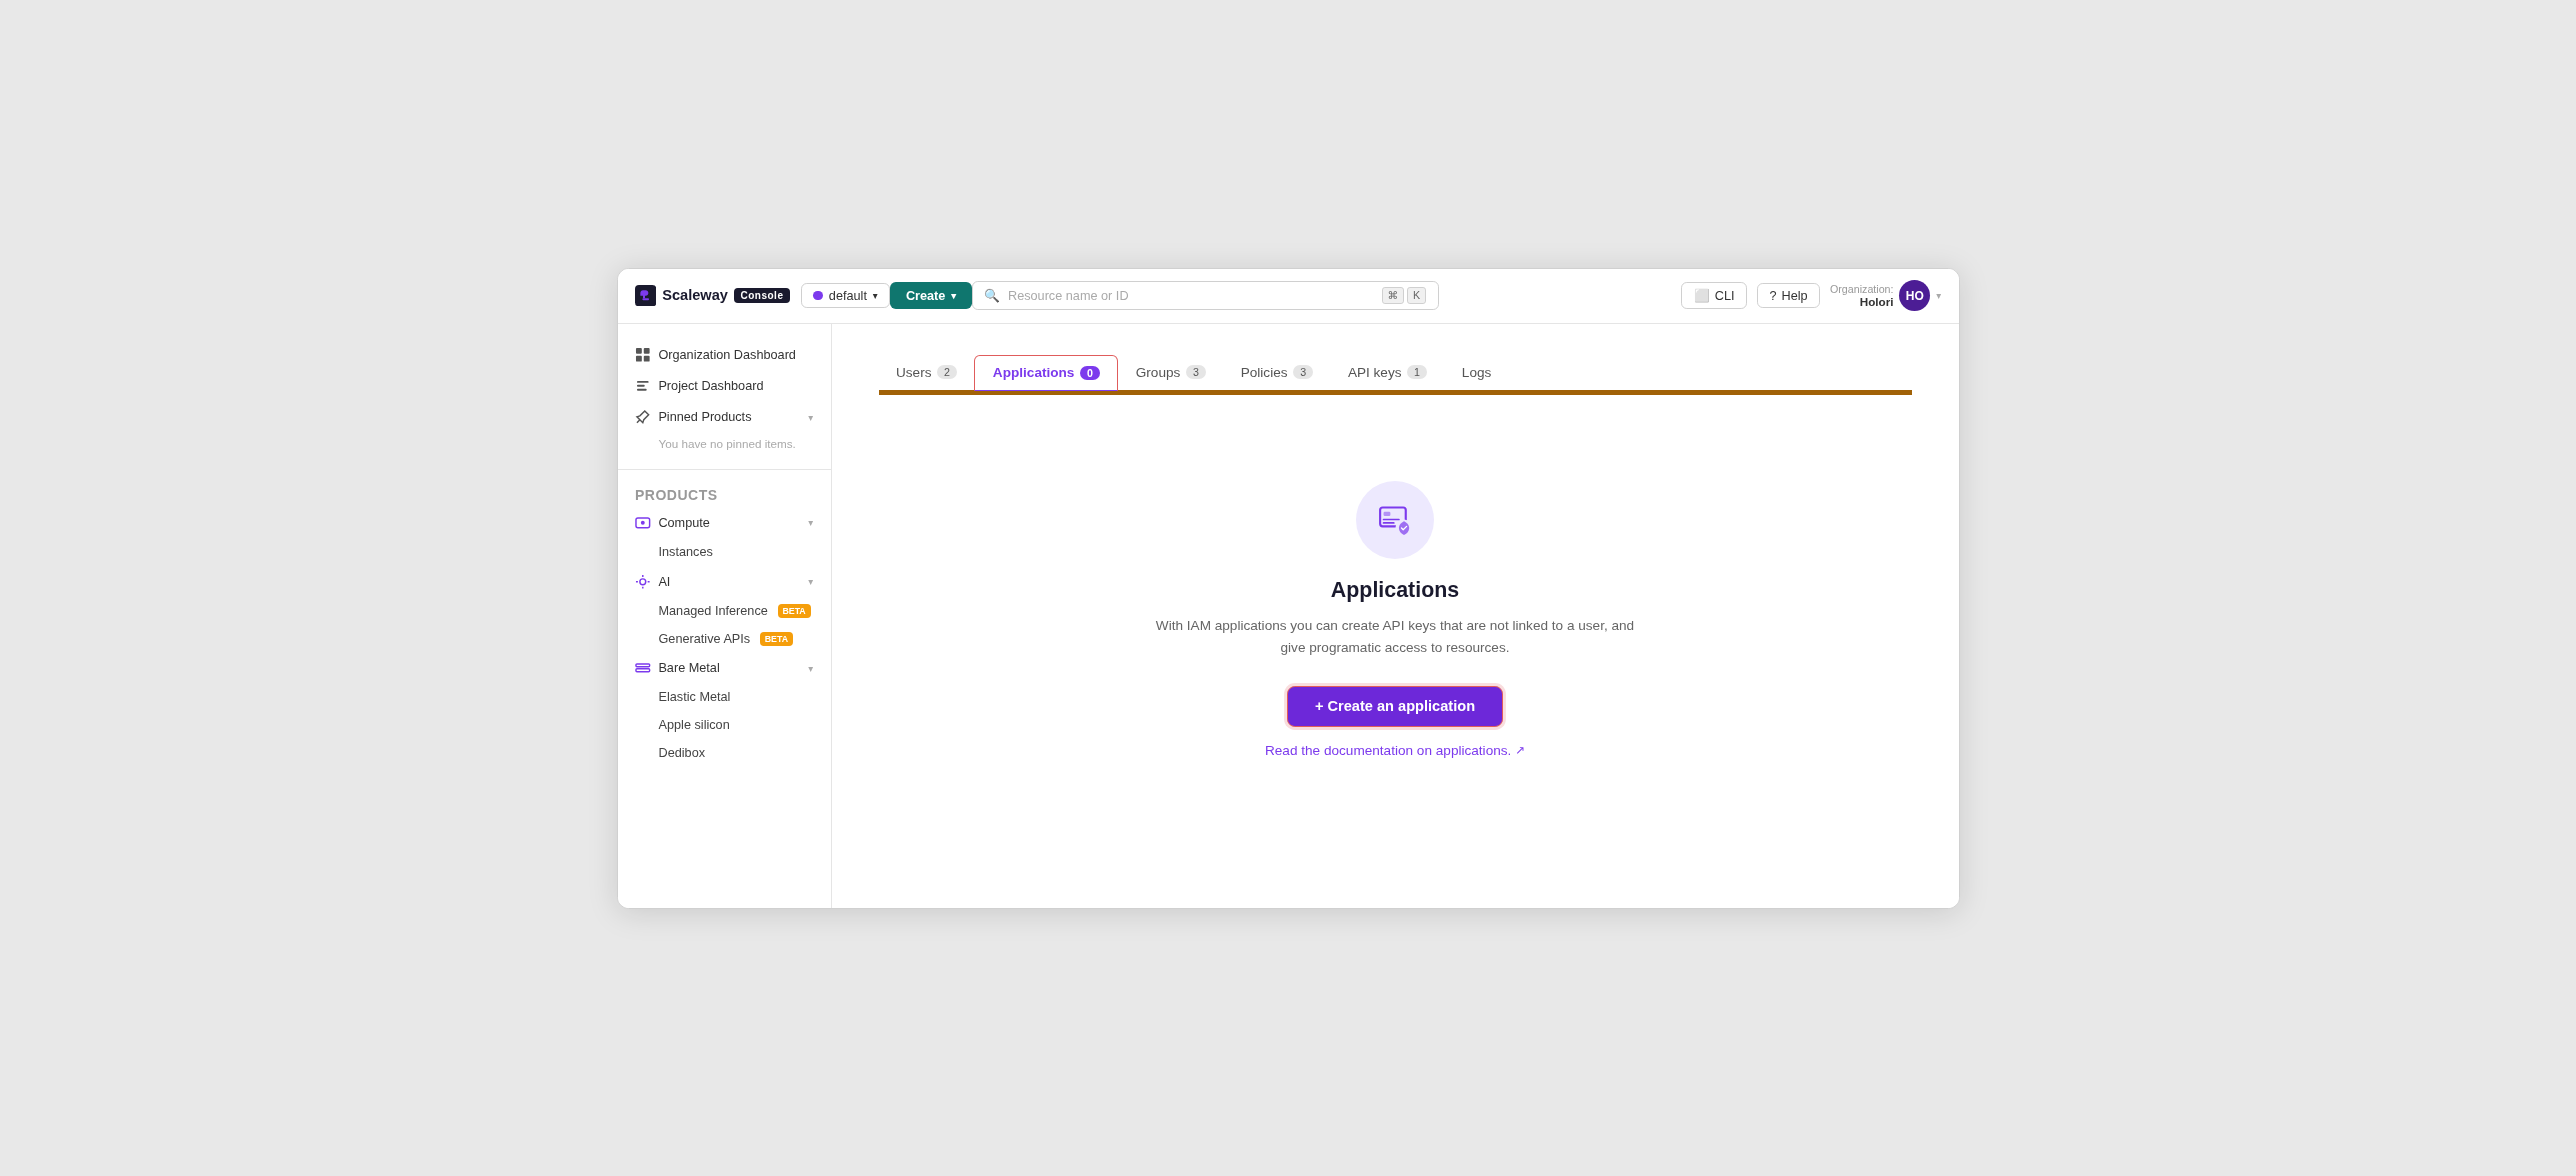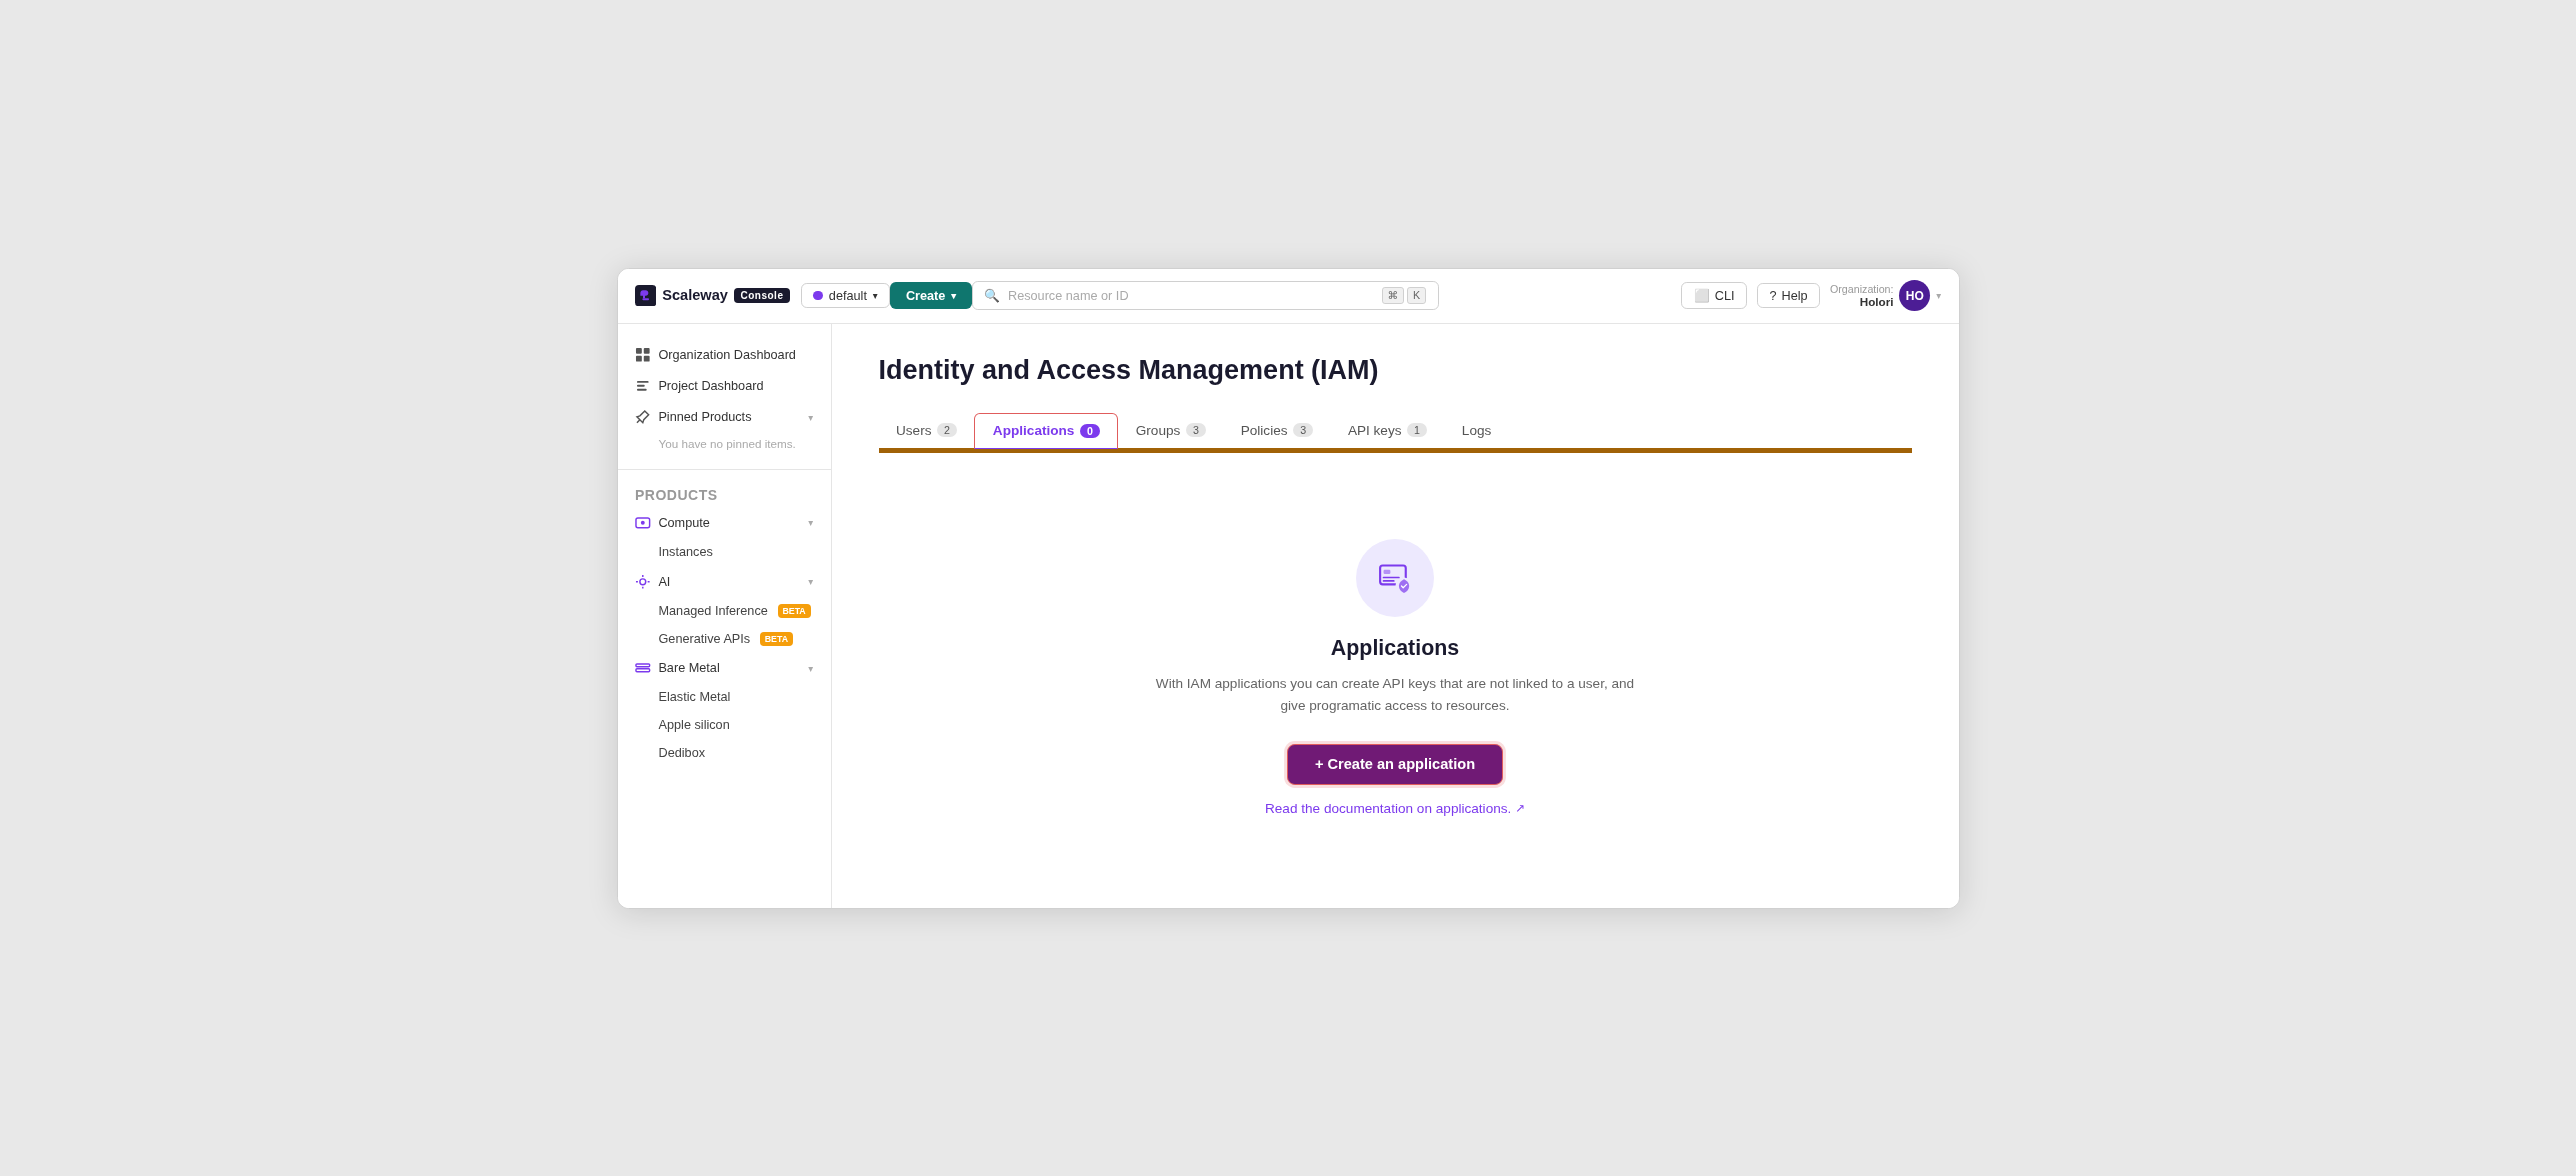--- a/index.html
+++ b/index.html
@@ -51,21 +51,21 @@
     .tab.active { color: #7c3aed; border-bottom: 1.9px solid #7c3aed; font-weight: 600; border: 1.9px solid #e05c5c; border-radius: 5.8px 5.8px 0 0; border-bottom: 1.9px solid #7c3aed; }
     .tab-count { background: #7c3aed; color: #fff; border-radius: 9.7px; padding: 1px 6.8px; font-size: 10.7px; font-weight: 700; }
     .tab-count-gray { background: #e5e5e5; color: #555; border-radius: 9.7px; padding: 1px 6.8px; font-size: 10.7px; }
 
     
     .empty-state { display: flex; flex-direction: column; align-items: center; justify-content: center; padding: 39px 19.5px; text-align: center; }
     .empty-icon { width: 78px; height: 78px; background: #ede9fe; border-radius: 50%; display: flex; align-items: center; justify-content: center; margin-bottom: 19.5px; position: relative; }
     .empty-icon svg { width: 41px; height: 41px; }
     .empty-title { font-size: 21.4px; font-weight: 700; color: #1a1a2e; margin-bottom: 11.7px; }
     .empty-desc { font-size: 13.6px; color: #666; max-width: 506px; margin-bottom: 27px; line-height: 1.6; }
-    .create-app-btn { background: #701a75; color: #fff; border: 1.9px solid #e05c5c; border-radius: 7.8px; padding: 11.7px 27px; font-size: 14.6px; font-weight: 600; cursor: pointer; display: flex; align-items: center; gap: 7.8px; box-shadow: 0 0 0 2.9px rgba(224,92,92,0.2); }
+    .create-app-btn { background: #6d28d9; color: #fff; border: 1.9px solid #e05c5c; border-radius: 7.8px; padding: 11.7px 27px; font-size: 14.6px; font-weight: 600; cursor: pointer; display: flex; align-items: center; gap: 7.8px; box-shadow: 0 0 0 2.9px rgba(224,92,92,0.2); }
     .doc-link { margin-top: 15.6px; color: #7c3aed; font-size: 13.6px; cursor: pointer; text-decoration: none; display: flex; align-items: center; gap: 3.9px; }
 
     
     .scw-logo { width: 21.4px; height: 21.4px; }
   </style>
 </head>
 <body>
 
 <div class="window">
 
@@ -224,21 +224,20 @@
       <div class="sidebar-sub-item">
         <span>Apple silicon</span>
       </div>
 
       <div class="sidebar-sub-item">
         <span>Dedibox</span>
       </div>
     </div>
 
     <div class="main">
-      <h1 class="page-title">Identity and Access Management (IAM)</h1>
 
       <div class="tabs">
 
         <div class="tab">
           <span>Users</span>
           <span class="tab-count-gray">2</span>
         </div>
 
         <div class="tab active" style="border:1.9px solid #e05c5c;border-radius:5.8px 5.8px 0 0;border-bottom:1.9px solid #7c3aed;color:#7c3aed;font-weight:600;">
           <span>Applications</span>

